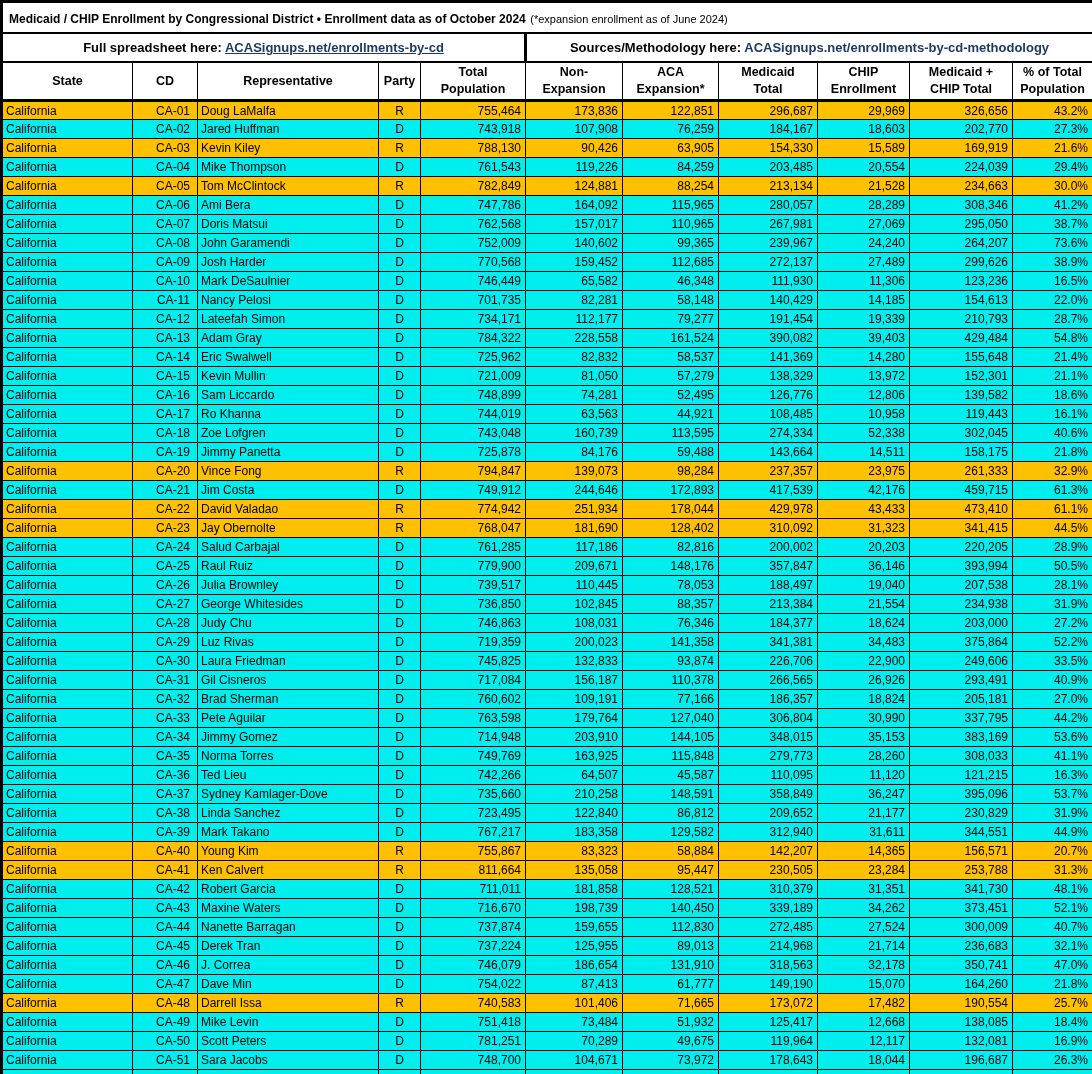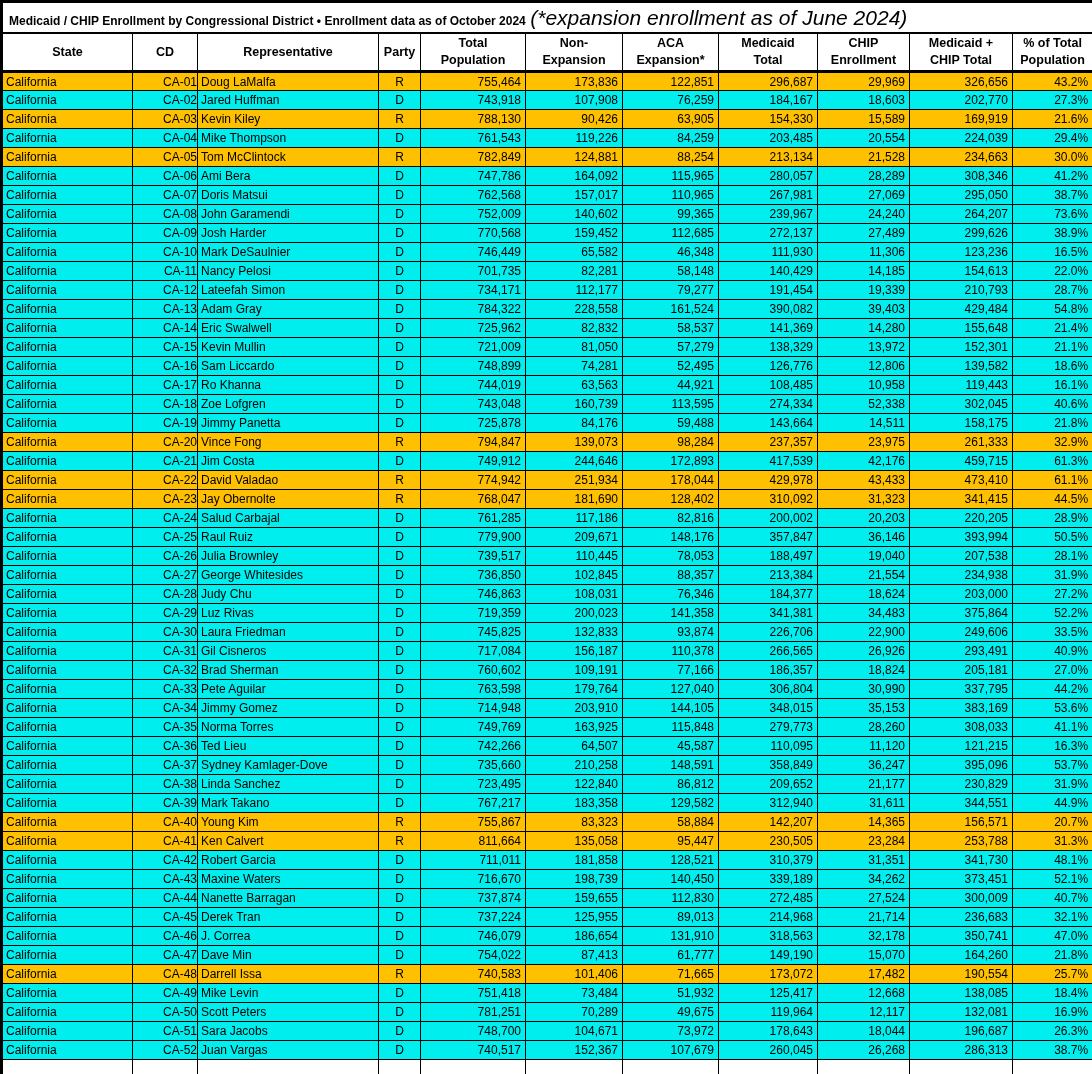--- a/index.html
+++ b/index.html
@@ -3,41 +3,41 @@
 <meta charset="utf-8">
 <style>
   html, body { margin: 0; padding: 0; background: #ffffff; }
   body { width: 1092px; font-family: "Liberation Sans", sans-serif; color: #000; }
   table { border-collapse: collapse; table-layout: fixed; width: 1092px; border: 3px solid #000; }
   td, th { border: 1px solid #000; overflow: hidden; white-space: nowrap; padding: 0; }
 
   
   .title-row td { border-bottom: 2px solid #000; height: 29px; background: #fff; padding-left: 6px; }
   .title-main { font-weight: bold; font-size: 12px; }
-  .title-note { font-style: italic; font-weight: normal; font-size: 21px; }
+  .title-note { font-weight: normal; font-size: 11px; }
 
   
   .links-row td { height: 27px; text-align: center; font-weight: bold; font-size: 13px;
                   border-bottom: 2px solid #000; background: #fff; }
   .links-row td + td { border-left: 3px solid #000; }
   .link { color: var(--link); cursor: pointer; }
   .link.u { text-decoration: underline; }
 
   
   thead th { height: 36px; font-size: 12.5px; font-weight: bold; text-align: center;
              vertical-align: middle; white-space: pre-line; line-height: 1.35;
              border-bottom: 3px solid #000; background: #fff; }
 
   
   tbody tr { height: 19px; }
   tbody td { font-size: 12px; line-height: 1; vertical-align: middle; }
   tr.dem-row td { background: var(--dem_row); }
   tr.rep-row td { background: var(--rep_row); }
   .c-state, .c-rep { text-align: left; padding-left: 3px; }
-  .c-cd { text-align: right; }
+  .c-cd { text-align: right; padding-right: 7px; }
   .c-party { text-align: center; }
   .num { text-align: right; padding-right: 4px; }
 
   
   tr.spacer-row { height: 21px; }
   tr.spacer-row td { background: #fff; border-top: 1px solid #000; border-bottom: 2px solid #000; }
 
   
   tfoot tr { height: 33px; }
   tfoot td { background: var(--total_row); font-weight: bold; font-size: 15px;
@@ -62,20 +62,28 @@
     <col style="width:92px">
       <col style="width:103px">
       <col style="width:81px">
   </colgroup>
 
   <thead>
     <tr class="title-row">
       <td colspan="11">
         <span class="title-main">Medicaid / CHIP Enrollment by Congressional District • Enrollment data as of October 2024</span>
         <span class="title-note">(*expansion enrollment as of June 2024)</span>
+      </td>
+    </tr>
+    <tr class="links-row">
+      <td colspan="5">
+        <span>Full spreadsheet here: </span><span class="link u">ACASignups.net/enrollments-by-cd</span>
+      </td>
+      <td colspan="6">
+        <span>Sources/Methodology here: </span><span class="link">ACASignups.net/enrollments-by-cd-methodology</span>
       </td>
     </tr>
     <tr>
       <th>State</th>
       <th>CD</th>
       <th>Representative</th>
       <th>Party</th>
       <th>Total
 Population</th>
       <th>Non-

